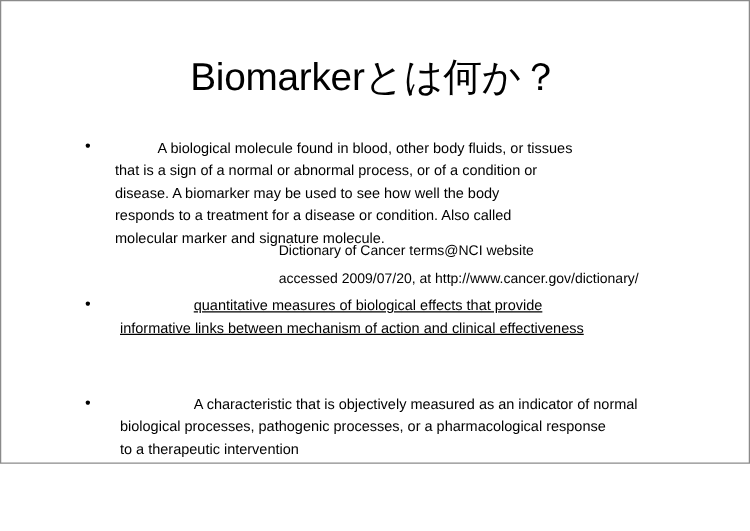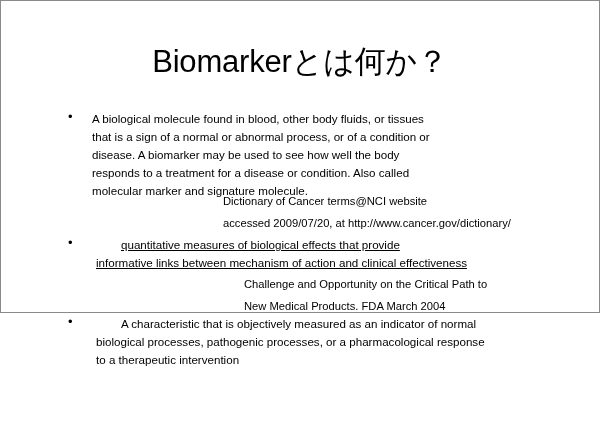--- a/index.html
+++ b/index.html
@@ -11,21 +11,21 @@
     width: 600px;
     height: 425px;
     font-family: "Liberation Sans", "DejaVu Sans", sans-serif;
     color: #000000;
     overflow: hidden;
   }
   #slide {
     position: relative;
     box-sizing: border-box;
     width: 600px;
-    height: 313px;
+    height: 371px;
     background: #ffffff;
     border: 1px solid #8a8a8a;
   }
   #slide-title {
     position: absolute;
     left: 0;
     top: 43px;
     width: 100%;
     text-align: center;
     font-size: 31px;
@@ -46,20 +46,21 @@
     position: absolute;
     left: 5px;
     top: 0;
     font-size: 13px;
     line-height: 15.2px;
   }
   .body-text {
     font-size: 11.6px;
     line-height: 15.2px;
     white-space: pre-line;
+    margin-left: 34px;
   }
   .citation {
     position: absolute;
     font-size: 11.2px;
     line-height: 22px;
     white-space: pre-line;
   }
 
   
   #bullet-1 { left: 62px; top: 108px; width: 500px; }
@@ -100,22 +101,20 @@
 accessed 2009/07/20, at http://www.cancer.gov/dictionary/</div>
 
   <div class="bullet-block" id="bullet-2">
     <div class="bullet-row">
       <span class="bullet-dot">•</span>
       <span class="body-text"> quantitative measures of biological effects that provide
 informative links between mechanism of action and clinical effectiveness</span>
     </div>
   </div>
 
-  <div class="citation" id="citation-2">Challenge and Opportunity on the Critical Path to
-New Medical Products. FDA March 2004</div>
 
   <div class="bullet-block" id="bullet-3">
     <div class="bullet-row">
       <span class="bullet-dot">•</span>
       <span class="body-text"> A characteristic that is objectively measured as an indicator of normal
 biological processes, pathogenic processes, or a pharmacological response
 to a therapeutic intervention</span>
     </div>
   </div>
 

